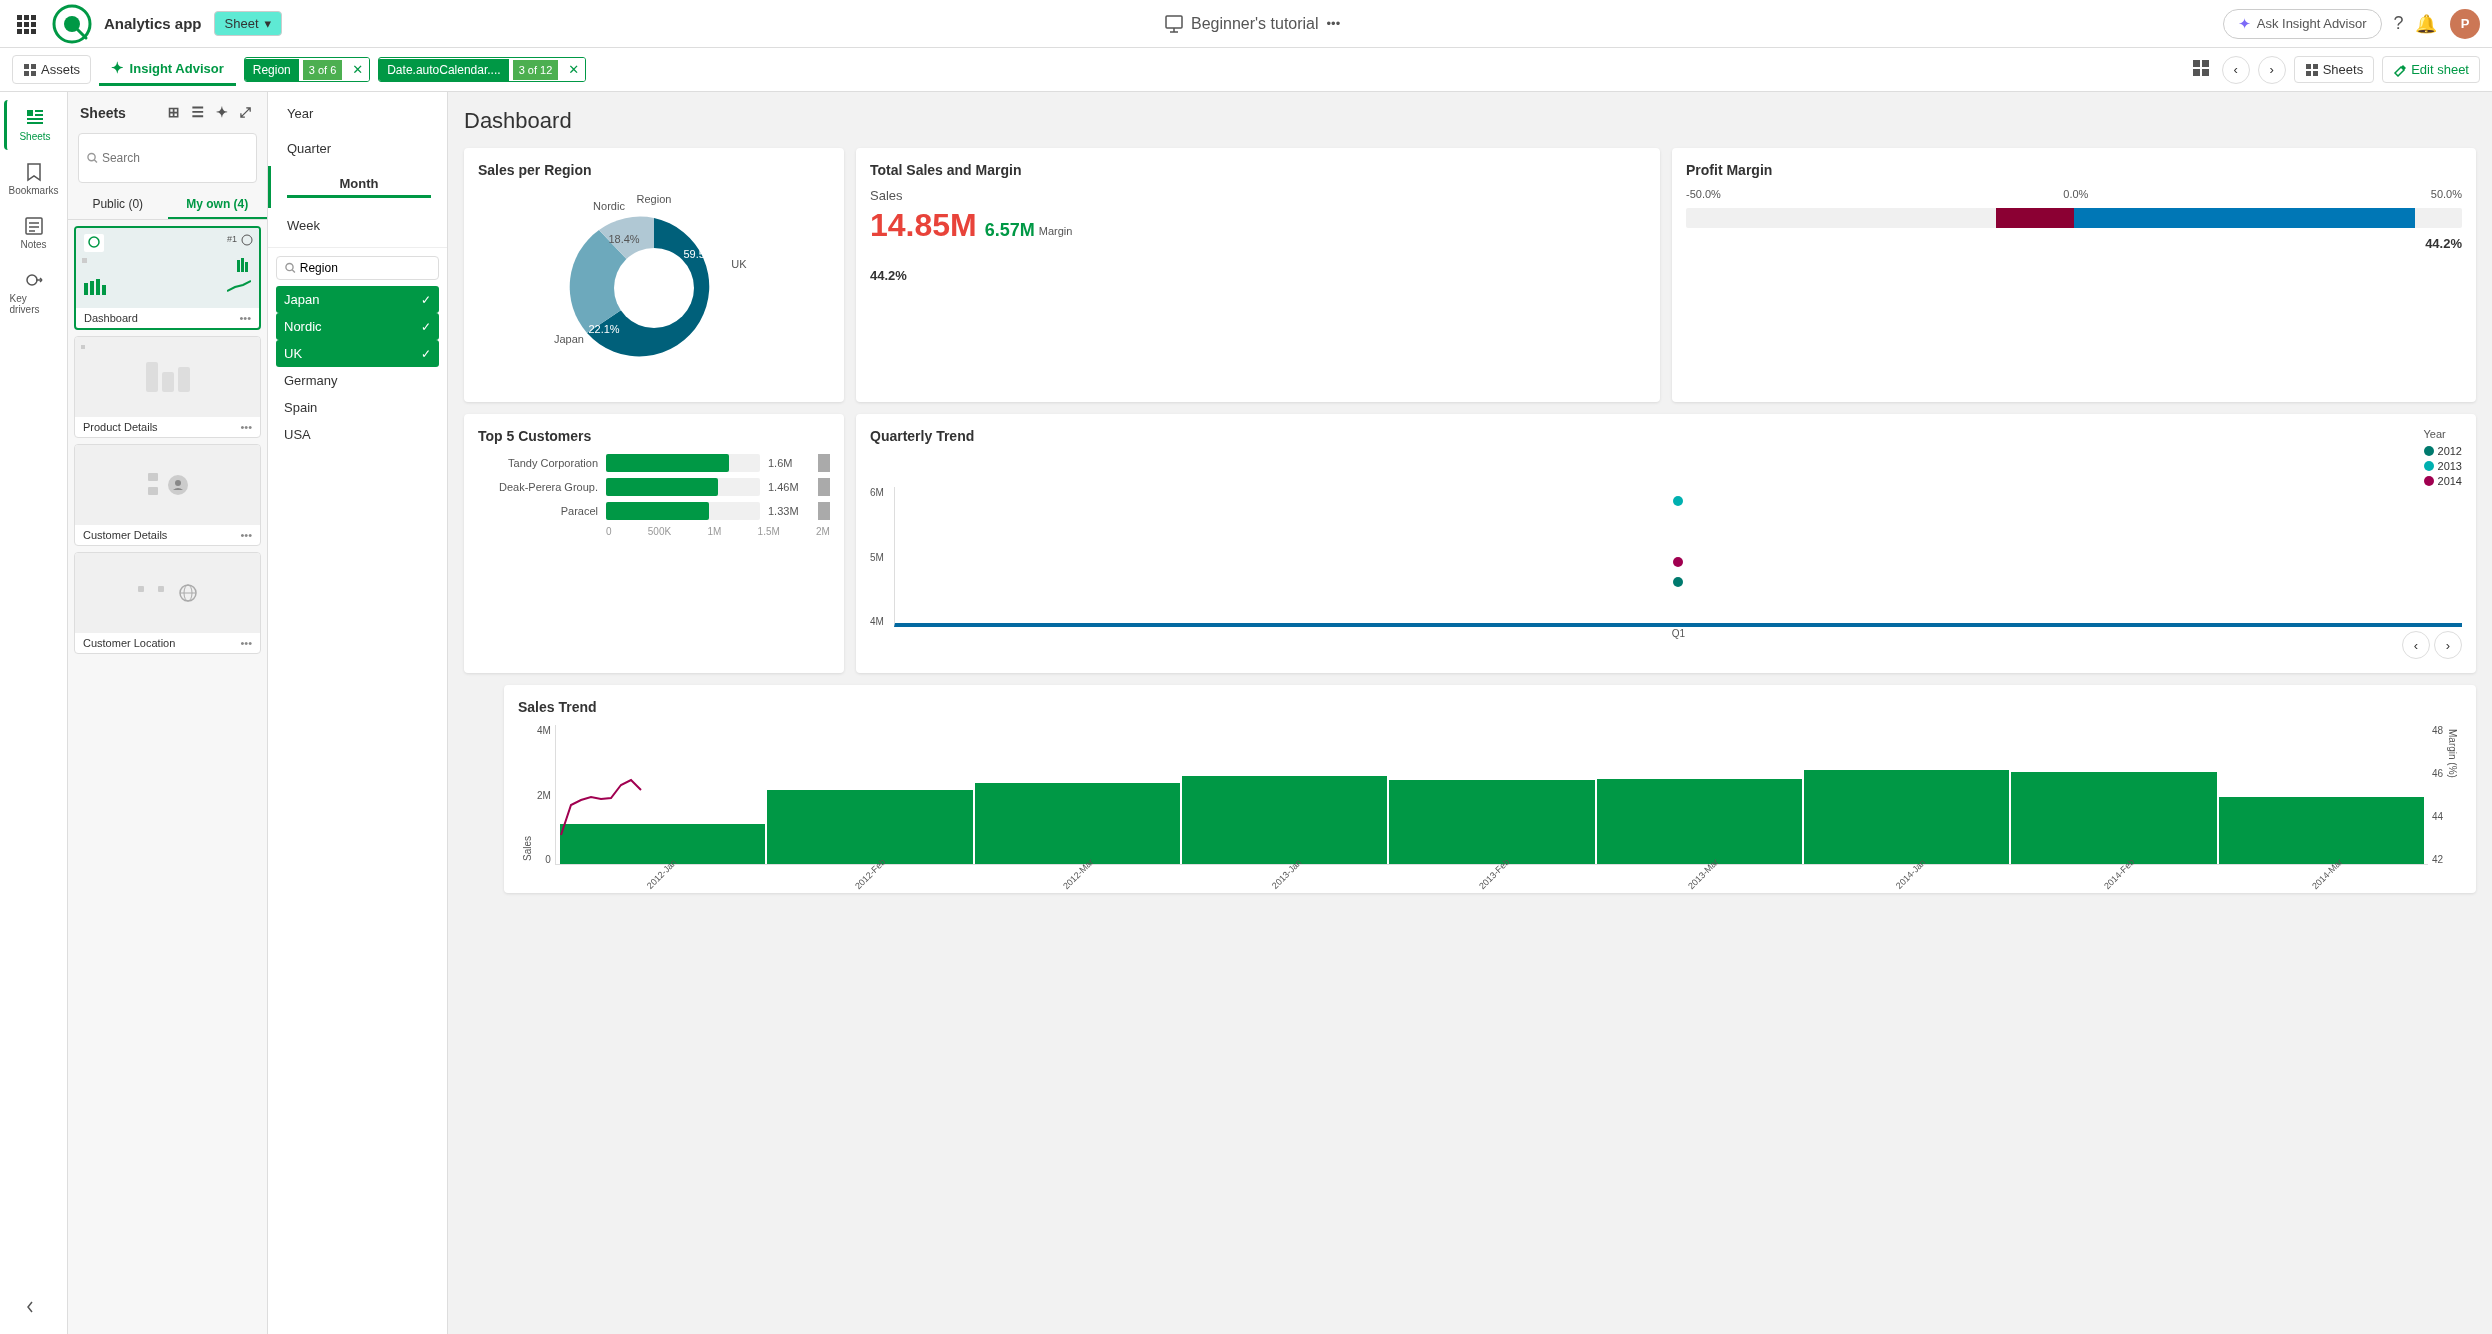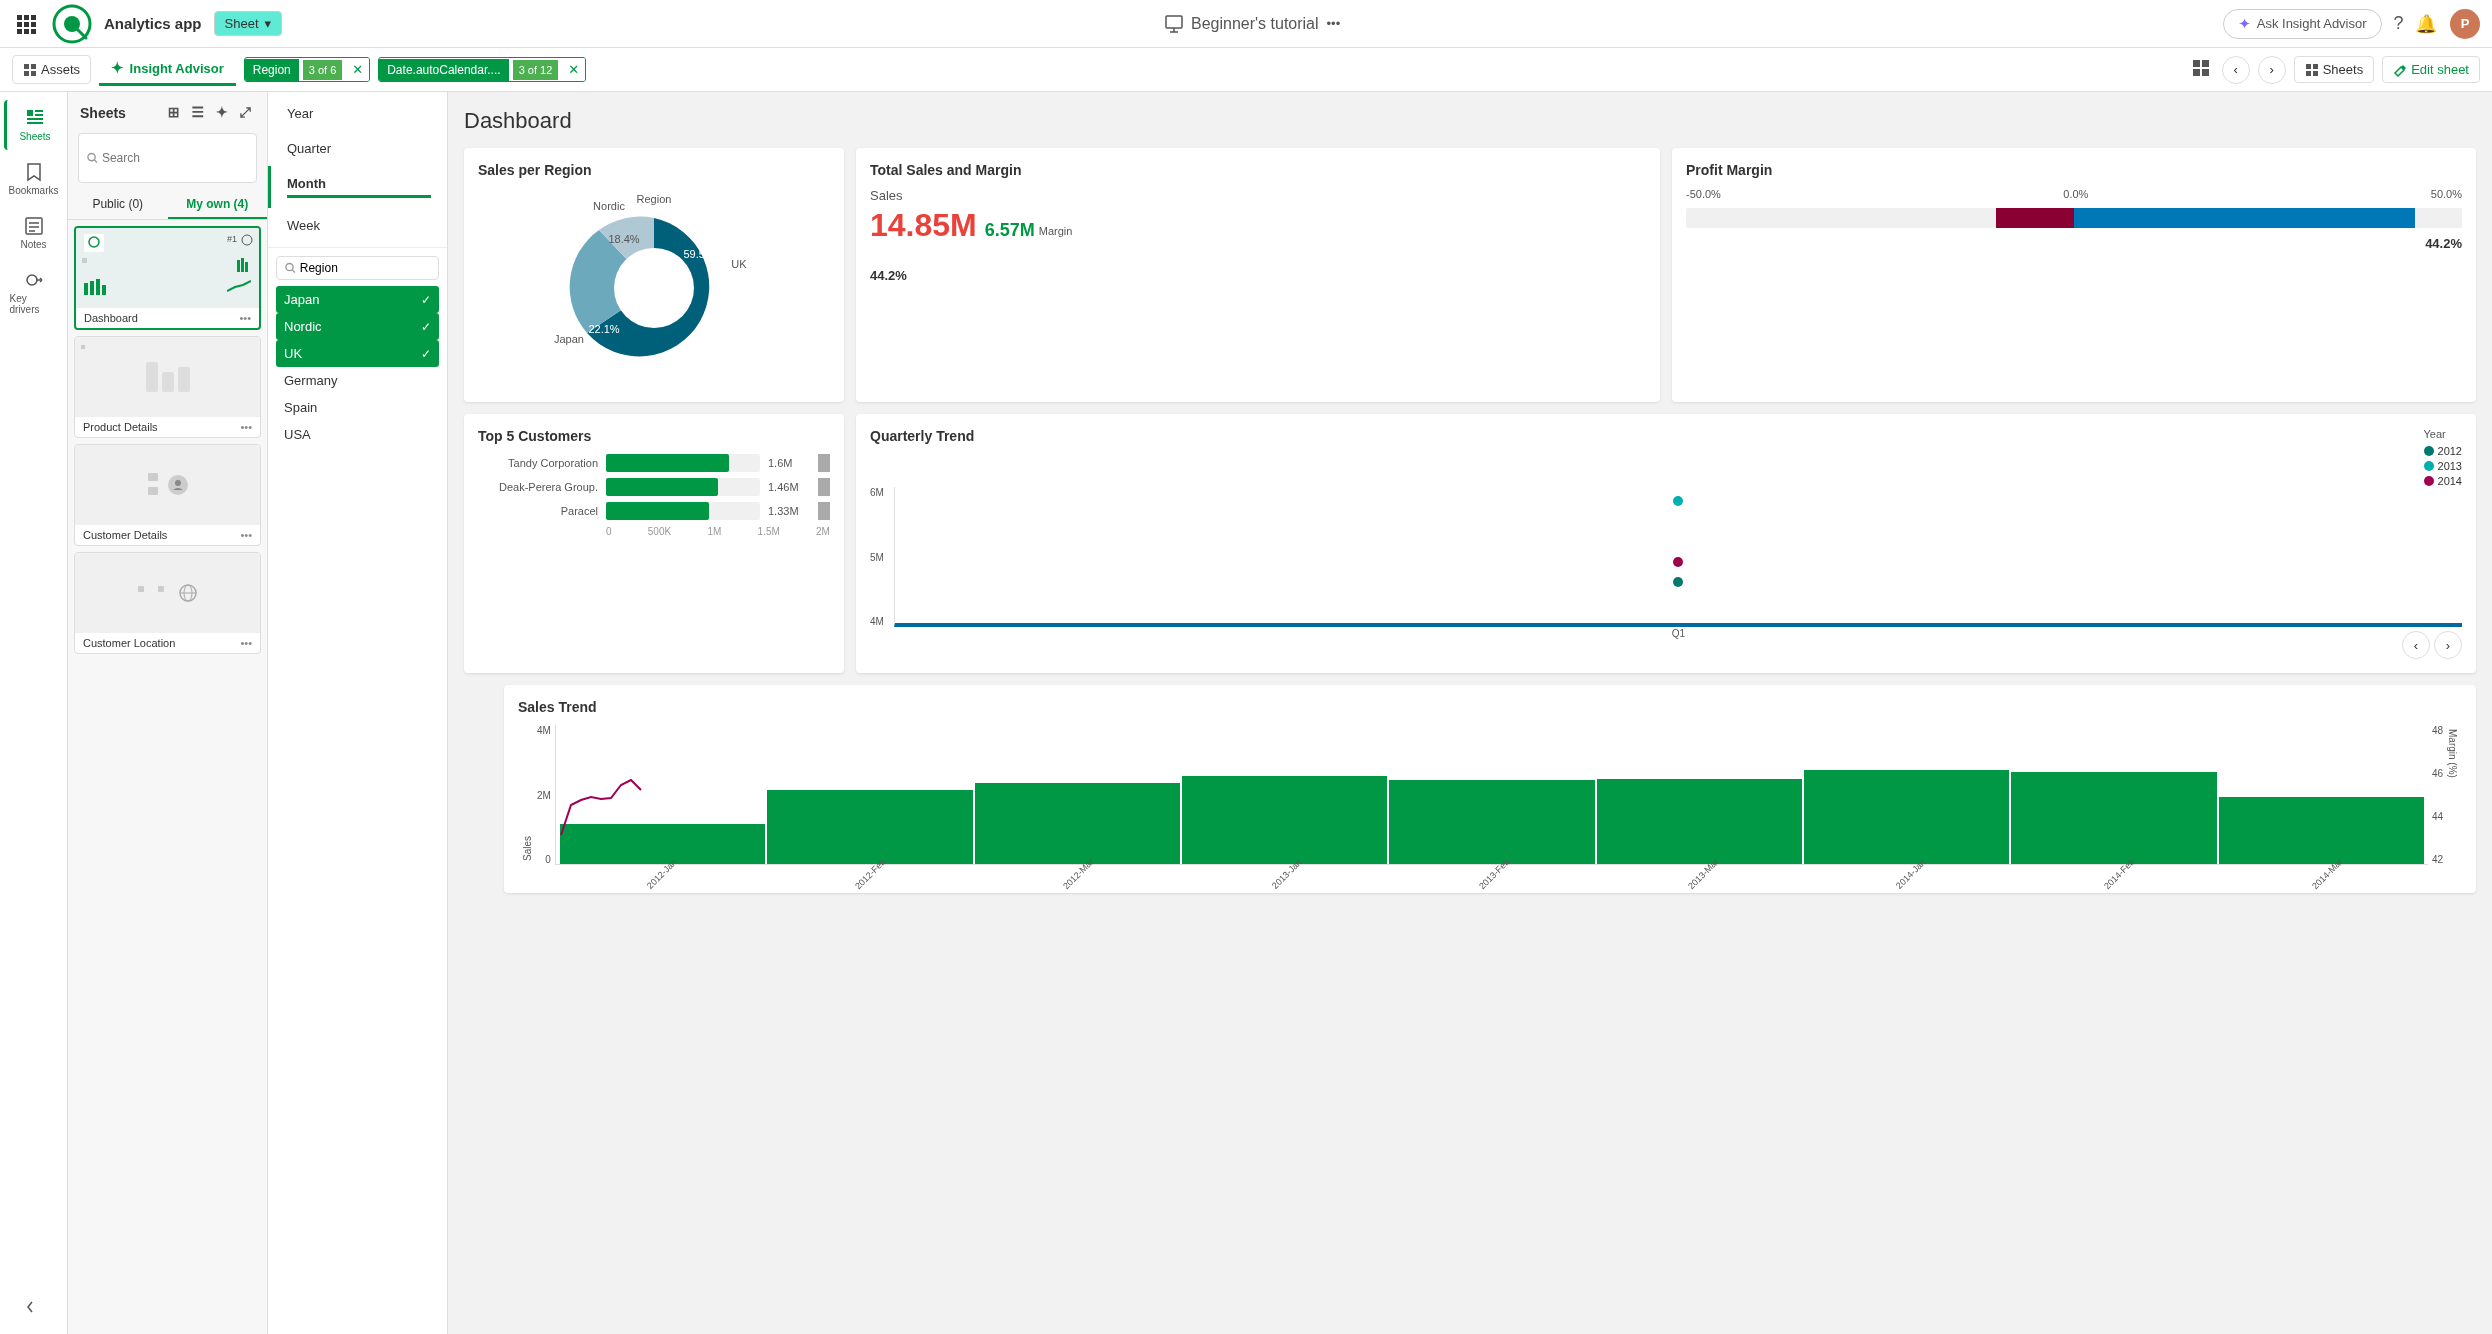--- a/index.html
+++ b/index.html
@@ -89,21 +89,21 @@
     
     .drill-panel {
       width: 180px; background: #fff; border-right: 1px solid #ddd;
       display: flex; flex-direction: column;
     }
     .drill-list { padding: 4px 0; }
     .drill-item {
       padding: 10px 16px; cursor: pointer; font-size: 13px;
       border-left: 3px solid transparent;
     }
-    .drill-item.active { border-left: 3px solid #009845; font-weight: 600; }
+    .drill-item.active { border-left: 3px solid #009845; font-weight: 600; text-align: center; }
     .drill-item-bar { height: 3px; background: #009845; margin-top: 4px; }
 
     .region-filter { padding: 8px; border-top: 1px solid #eee; }
     .region-search { border: 1px solid #ddd; border-radius: 4px; padding: 4px 8px; display: flex; align-items: center; gap: 4px; margin-bottom: 6px; }
     .region-search input { border: none; outline: none; font-size: 12px; width: 100%; }
     .region-item { padding: 6px 8px; display: flex; align-items: center; justify-content: space-between; font-size: 13px; border-radius: 3px; cursor: pointer; }
     .region-item.selected { background: #009845; color: #fff; }
     .checkmark { font-size: 12px; }
 
     

